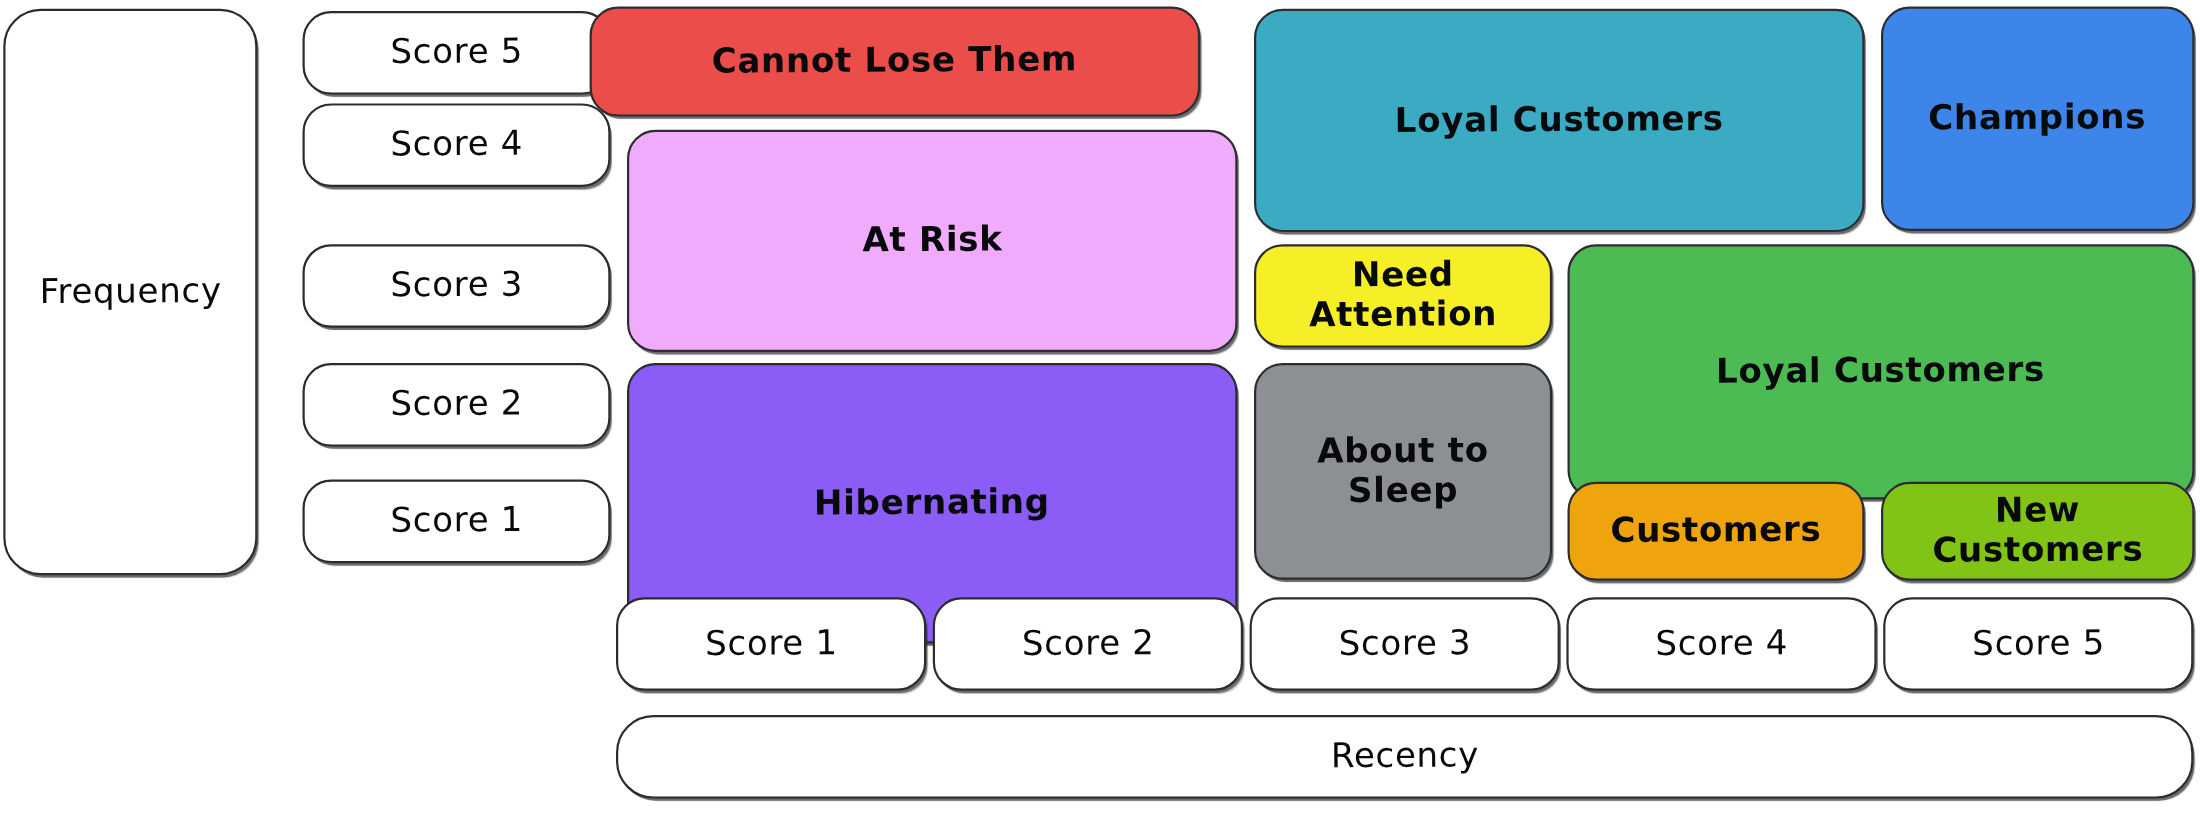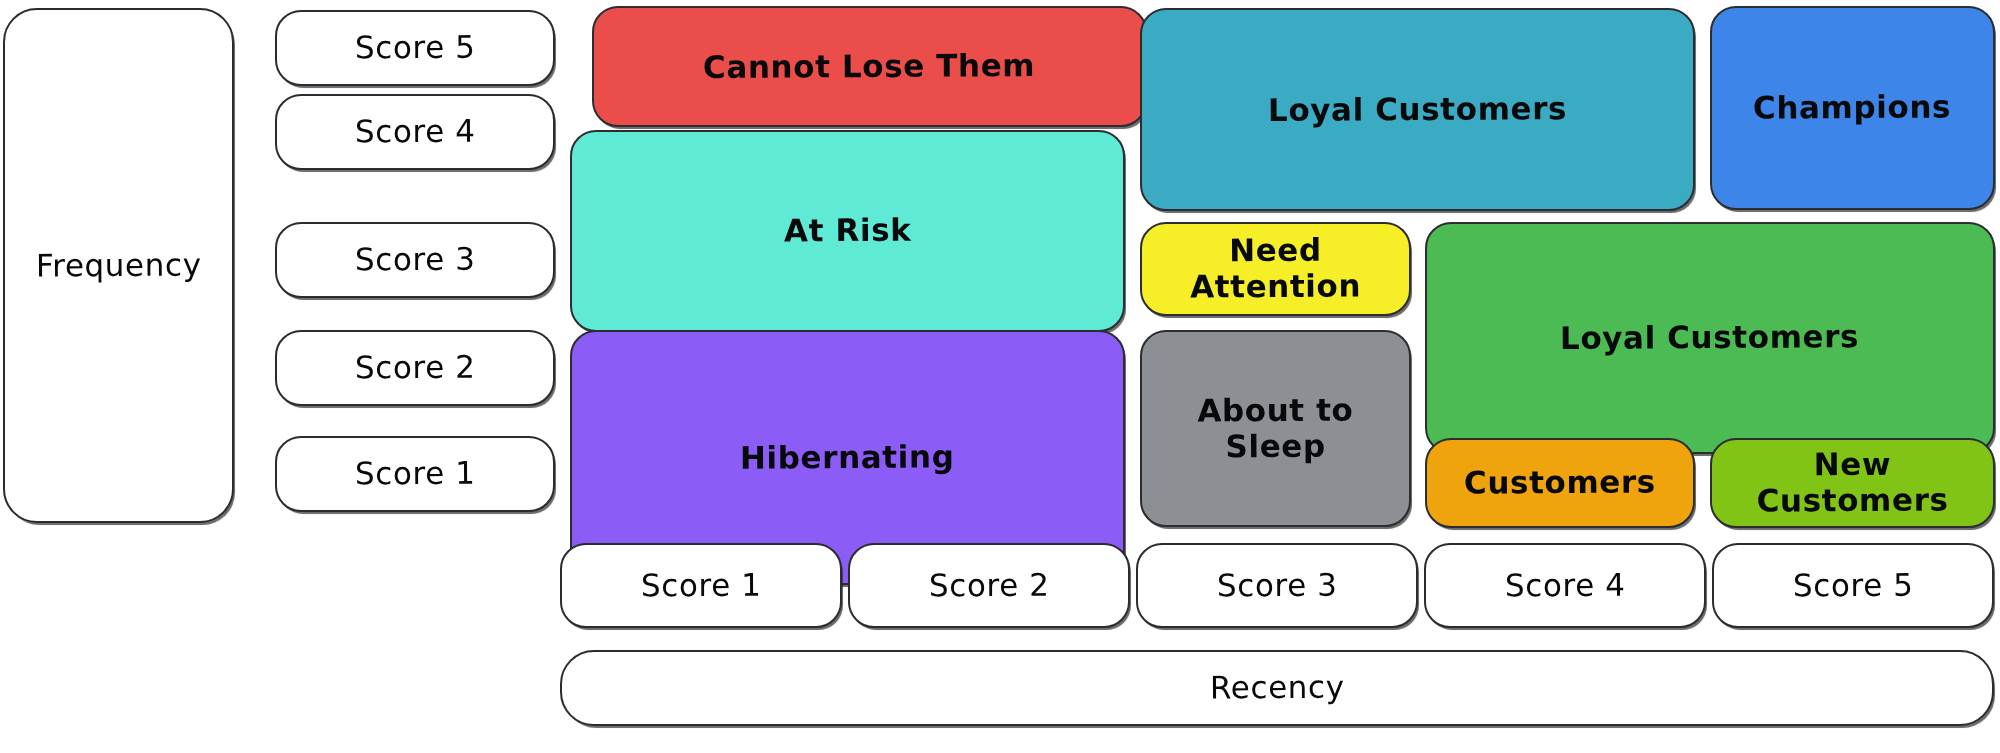--- a/index.html
+++ b/index.html
@@ -72,25 +72,25 @@
   <div class="box score" style="left:275px; top:222px; width:280px; height:76px;">
     <span class="label-text">Score 3</span>
   </div>
   <div class="box score" style="left:275px; top:330px; width:280px; height:76px;">
     <span class="label-text">Score 2</span>
   </div>
   <div class="box score" style="left:275px; top:436px; width:280px; height:76px;">
     <span class="label-text">Score 1</span>
   </div>
 
-  <div class="box seg" style="left:592px; top:6px; width:555px; height:121px; background:#eb4e4a;">
+  <div class="box seg" style="left:536px; top:6px; width:555px; height:100px; background:#eb4e4a;">
     <span class="label-text">Cannot Lose Them</span>
   </div>
 
-  <div class="box seg" style="left:570px; top:118px; width:555px; height:202px; background:#5eead4;margin-top:12px;">
+  <div class="box seg" style="left:570px; top:118px; width:555px; height:202px; background:#f0abfc;">
     <span class="label-text">At Risk</span>
   </div>
 
   <div class="box seg" style="left:570px; top:330px; width:555px; height:255px; background:#8b5cf6;">
     <span class="label-text">Hibernating</span>
   </div>
 
   <div class="box seg" style="left:1140px; top:8px; width:555px; height:203px; background:#3babc4;">
     <span class="label-text">Loyal Customers</span>
   </div>

